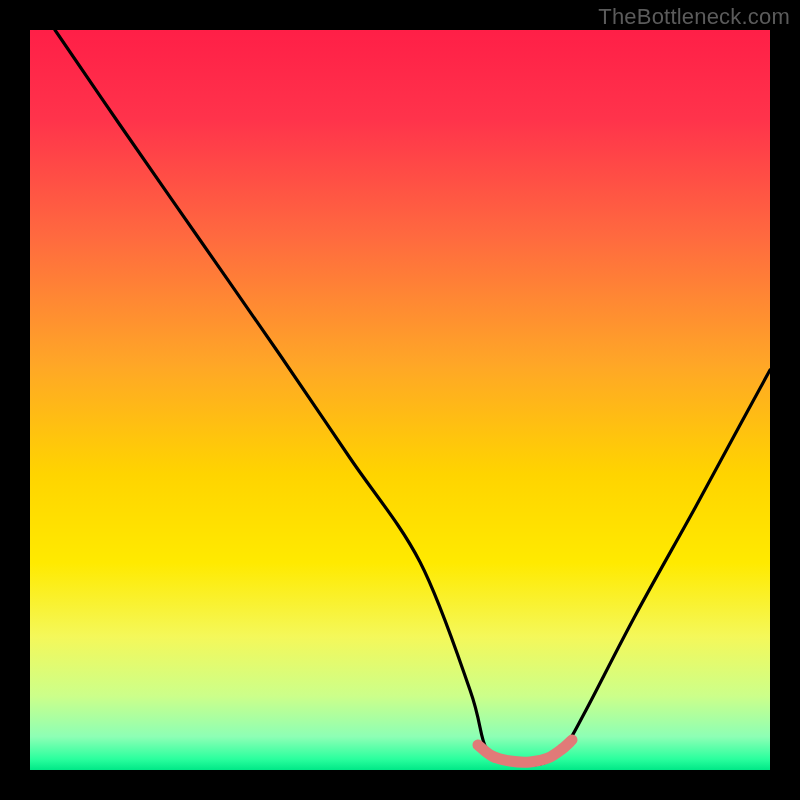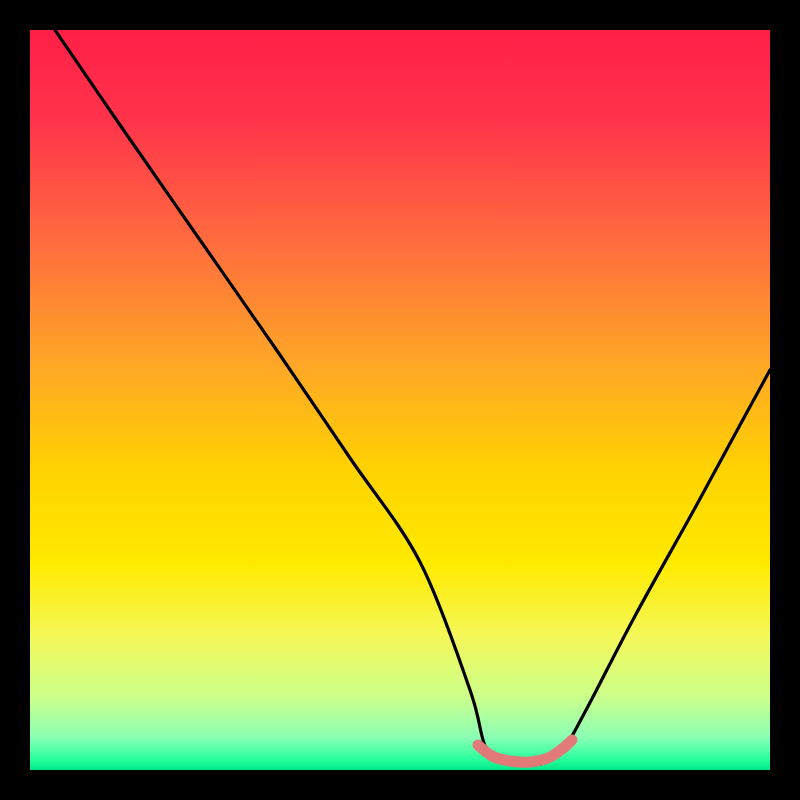--- a/index.html
+++ b/index.html
@@ -30,20 +30,21 @@
   svg {
     position: absolute;
     top: 0;
     left: 0;
   }
 </style>
 </head>
 <body>
 
 <div class="frame">
+  <div class="attrib">TheBottleneck.com</div>
 
   <svg width="800" height="800" viewBox="0 0 800 800">
     <defs>
       <linearGradient id="bg-grad" x1="0" y1="0" x2="0" y2="1">
           <stop offset="0.00%" stop-color="#ff1f47"></stop>
           <stop offset="12.00%" stop-color="#ff334b"></stop>
           <stop offset="28.00%" stop-color="#ff6a3f"></stop>
           <stop offset="45.00%" stop-color="#ffa627"></stop>
           <stop offset="60.00%" stop-color="#ffd400"></stop>
           <stop offset="72.00%" stop-color="#ffea00"></stop>

